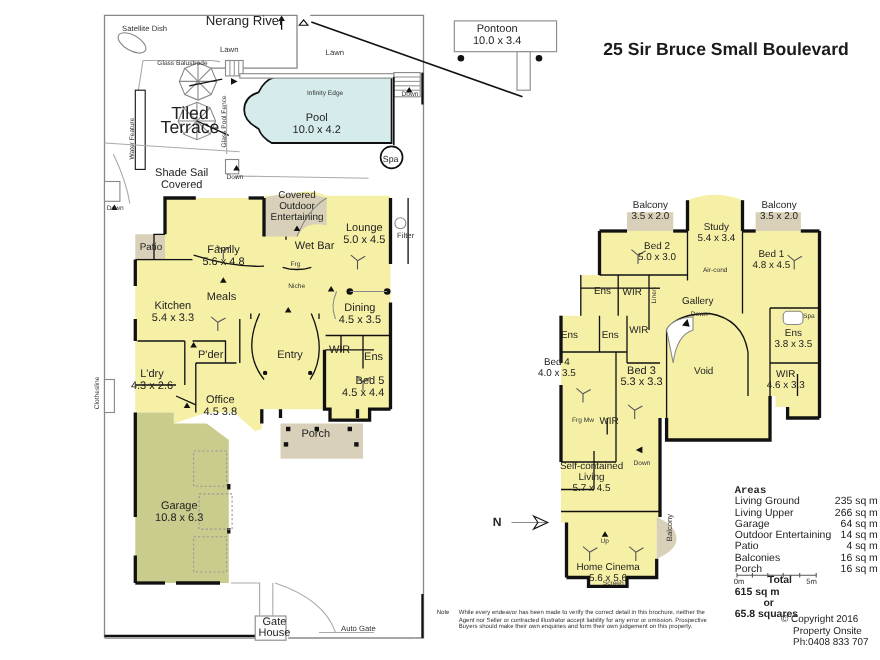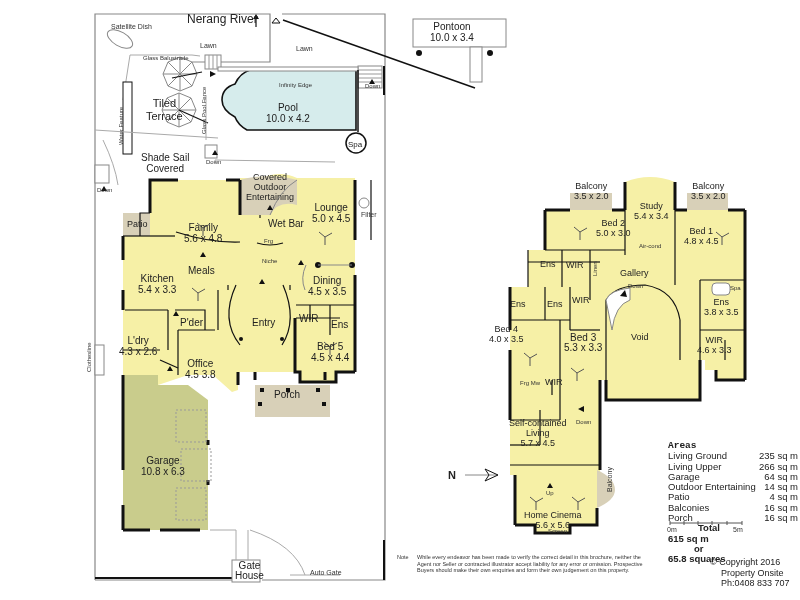--- a/index.html
+++ b/index.html
@@ -16,20 +16,21 @@
   .note{position:absolute;left:397px;top:554px;font-size:5.5px;line-height:6.6px;color:#333;}
   .note .k{position:absolute;left:0;top:0;}
   .note .t{position:absolute;left:20px;top:0;width:230px;}
   .copy{position:absolute;left:710px;top:557px;font-size:9px;line-height:10.5px;color:#222;}
   .scale{position:absolute;left:667px;top:515px;width:74px;font-size:7px;color:#333;}
 </style>
 </head>
 <body>
 
 <div class="title">
+  <div>25 Sir Bruce Small Boulevard</div>
 </div>
 
 <svg class="abs" style="left:0;top:0" width="800" height="600">
 
   <g fill="none" stroke="#888" stroke-width="1.2">
     <polyline points="95,580 95,14 270,14 270,62 192,62"></polyline>
     <polyline points="282,14 385,14 385,580 378,580"></polyline>
     <line x1="95" y1="580" x2="232" y2="580"></line>
     <line x1="262" y1="580" x2="378" y2="580"></line>
   </g>
@@ -298,21 +299,21 @@
 <div class="lbl sm" style="left:279px;top:82px;">Infinity Edge</div>
 <div class="lbl sm" style="left:365px;top:83px;">Down</div>
 <div class="lbl sm" style="left:97px;top:187px;">Down</div>
 <div class="lbl sm" style="left:206px;top:159px;">Down</div>
 <div class="lbl sm" style="left:118px;top:145px;transform:rotate(-90deg);transform-origin:left top;">Water Feature</div>
 <div class="lbl sm" style="left:201px;top:134px;transform:rotate(-90deg);transform-origin:left top;">Glass Pool Fence</div>
 <div class="lbl sm" style="left:86px;top:372px;transform:rotate(-90deg);transform-origin:left top;">Clothesline</div>
 <div class="lbl sm" style="left:361px;top:211px;font-size:7px;">Filter</div>
 <div class="lbl sm" style="left:310px;top:569px;font-size:7px;">Auto Gate</div>
 
-<div class="lbl" style="left:146px;top:97px;font-size:11px;line-height:13px;">
+<div class="lbl" style="left:146px;top:97px;font-size:16px;line-height:13px;">
   <span>Tiled</span>
     <span>Terrace</span>
 </div>
 <div class="lbl" style="left:266px;top:102px;">
   <span>Pool</span>
     <span>10.0 x 4.2</span>
 </div>
 <div class="lbl" style="left:348px;top:139px;font-size:8px;">Spa</div>
 <div class="lbl" style="left:141px;top:152px;">
   <span>Shade Sail</span>
@@ -341,21 +342,21 @@
 </div>
 <div class="lbl" style="left:188px;top:265px;">Meals</div>
 <div class="lbl" style="left:308px;top:275px;">
   <span>Dining</span>
     <span>4.5 x 3.5</span>
 </div>
 <div class="lbl" style="left:180px;top:317px;">P'der</div>
 <div class="lbl" style="left:252px;top:317px;">Entry</div>
 <div class="lbl" style="left:299px;top:313px;">WIR</div>
 <div class="lbl" style="left:331px;top:319px;">Ens</div>
-<div class="lbl" style="left:311px;top:341px;">
+<div class="lbl" style="left:311px;top:341px;text-align:right;">
   <span>Bed 5</span>
     <span>4.5 x 4.4</span>
 </div>
 <div class="lbl" style="left:119px;top:335px;">
   <span>L'dry</span>
     <span>4.3 x 2.6</span>
 </div>
 <div class="lbl" style="left:185px;top:358px;">
   <span>Office</span>
     <span>4.5  3.8</span>
@@ -381,21 +382,21 @@
     <span>3.5 x 2.0</span>
 </div>
 <div class="lbl" style="left:634px;top:201px;font-size:9px;line-height:10px;">
   <span>Study</span>
     <span>5.4 x 3.4</span>
 </div>
 <div class="lbl" style="left:691px;top:181px;font-size:9px;line-height:10px;">
   <span>Balcony</span>
     <span>3.5 x 2.0</span>
 </div>
-<div class="lbl" style="left:596px;top:218px;font-size:9px;line-height:10px;">
+<div class="lbl" style="left:580px;top:218px;font-size:9px;line-height:10px;">
   <span>Bed 2</span>
     <span>5.0 x 3.0</span>
 </div>
 <div class="lbl" style="left:684px;top:226px;font-size:9px;line-height:10px;">
   <span>Bed 1</span>
     <span>4.8 x 4.5</span>
 </div>
 <div class="lbl sm" style="left:639px;top:243px;">Air-cond</div>
 <div class="lbl" style="left:540px;top:259px;font-size:9px;">Ens</div>
 <div class="lbl" style="left:566px;top:260px;font-size:9px;">WIR</div>

